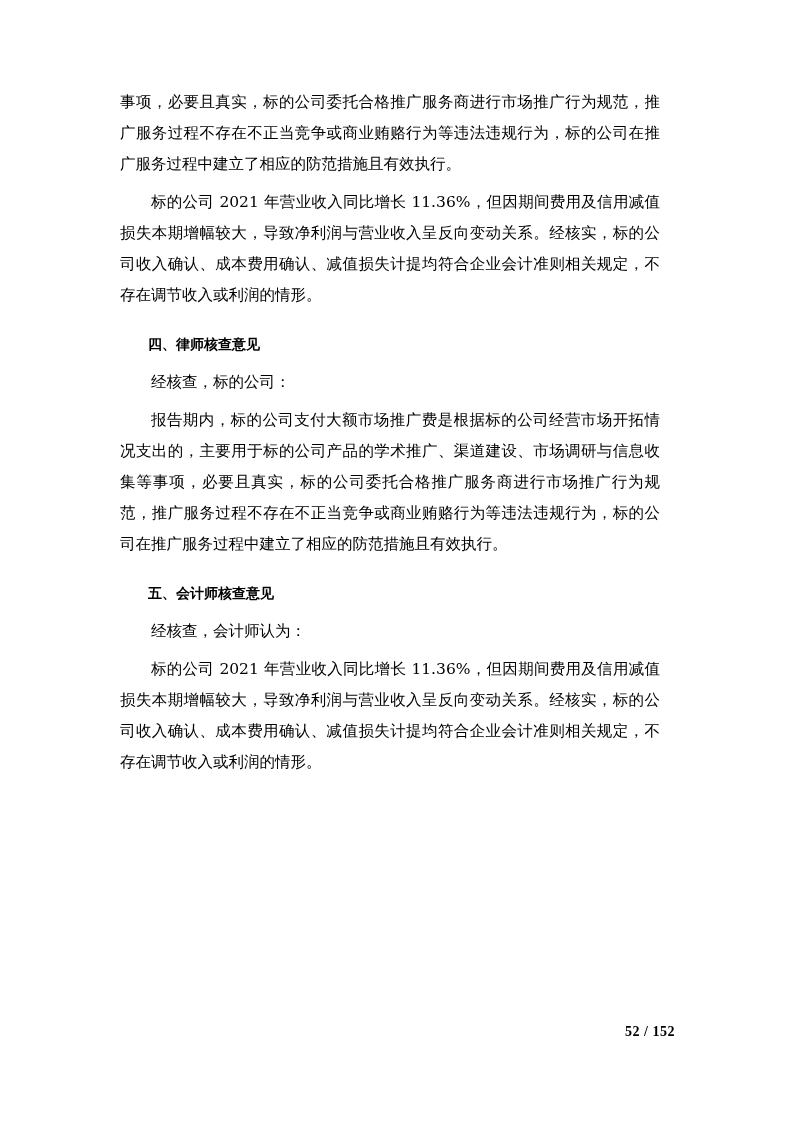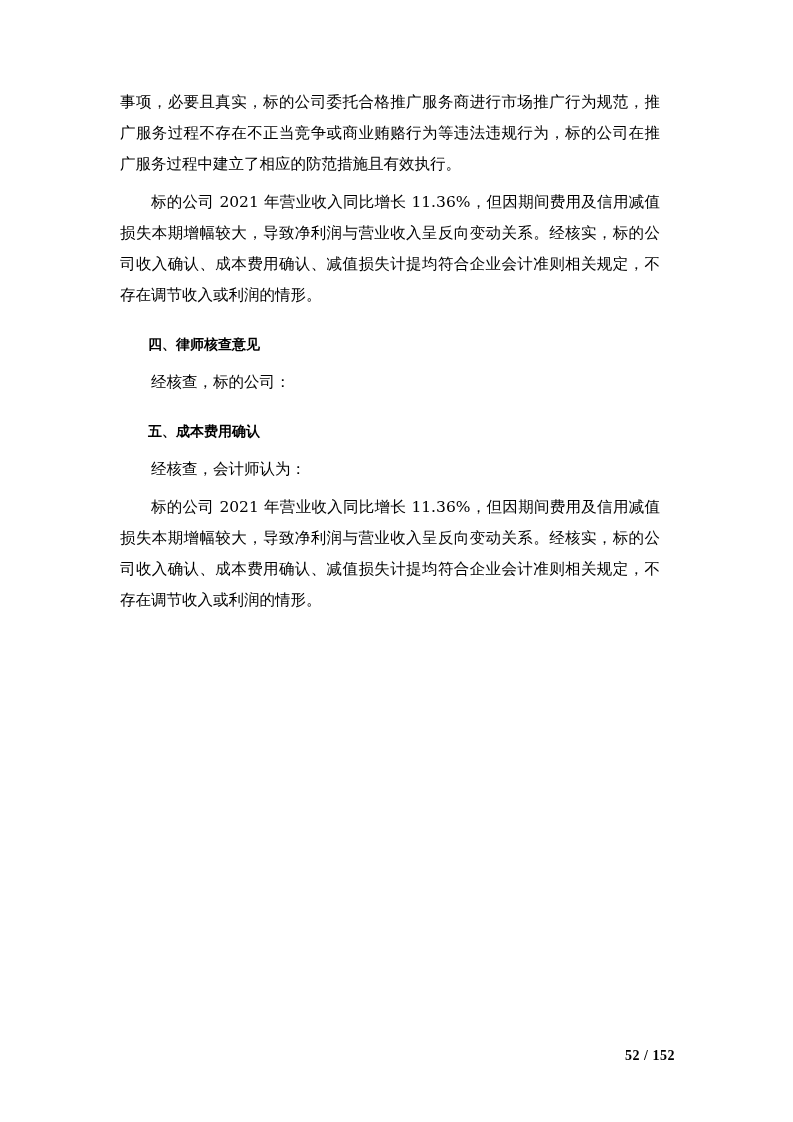--- a/index.html
+++ b/index.html
@@ -39,36 +39,37 @@
   }
   .heading {
     margin: 18px 0 7px 0;
     font-size: 14px;
     font-weight: bold;
     line-height: 31px;
     text-indent: 2em;
   }
   .footer-pagenum {
     position: absolute;
-    top: 1046px;
+    top: 1022px;
     right: 118px;
     font-size: 14px;
     font-weight: bold;
     line-height: 20px;
     font-family: "Liberation Serif", "DejaVu Serif", serif;
     letter-spacing: 0.5px;
   }
 </style>
 </head>
 <body>
 
 <div class="page">
   <main class="content">
     <p class="para no-indent">事项，必要且真实，标的公司委托合格推广服务商进行市场推广行为规范，推广服务过程不存在不正当竞争或商业贿赂行为等违法违规行为，标的公司在推广服务过程中建立了相应的防范措施且有效执行。</p>
     <p class="para">标的公司 2021 年营业收入同比增长 11.36%，但因期间费用及信用减值损失本期增幅较大，导致净利润与营业收入呈反向变动关系。经核实，标的公司收入确认、成本费用确认、减值损失计提均符合企业会计准则相关规定，不存在调节收入或利润的情形。</p>
     <h2 class="heading">四、律师核查意见</h2>
     <p class="para">经核查，标的公司：</p>
-    <h2 class="heading">五、成本费用确认</h2>
+    <p class="para">报告期内，标的公司支付大额市场推广费是根据标的公司经营市场开拓情况支出的，主要用于标的公司产品的学术推广、渠道建设、市场调研与信息收集等事项，必要且真实，标的公司委托合格推广服务商进行市场推广行为规范，推广服务过程不存在不正当竞争或商业贿赂行为等违法违规行为，标的公司在推广服务过程中建立了相应的防范措施且有效执行。</p>
+    <h2 class="heading">五、会计师核查意见</h2>
     <p class="para">经核查，会计师认为：</p>
     <p class="para">标的公司 2021 年营业收入同比增长 11.36%，但因期间费用及信用减值损失本期增幅较大，导致净利润与营业收入呈反向变动关系。经核实，标的公司收入确认、成本费用确认、减值损失计提均符合企业会计准则相关规定，不存在调节收入或利润的情形。</p>
   </main>
   <div class="footer-pagenum">52 / 152</div>
 </div>
 
 </body></html>

